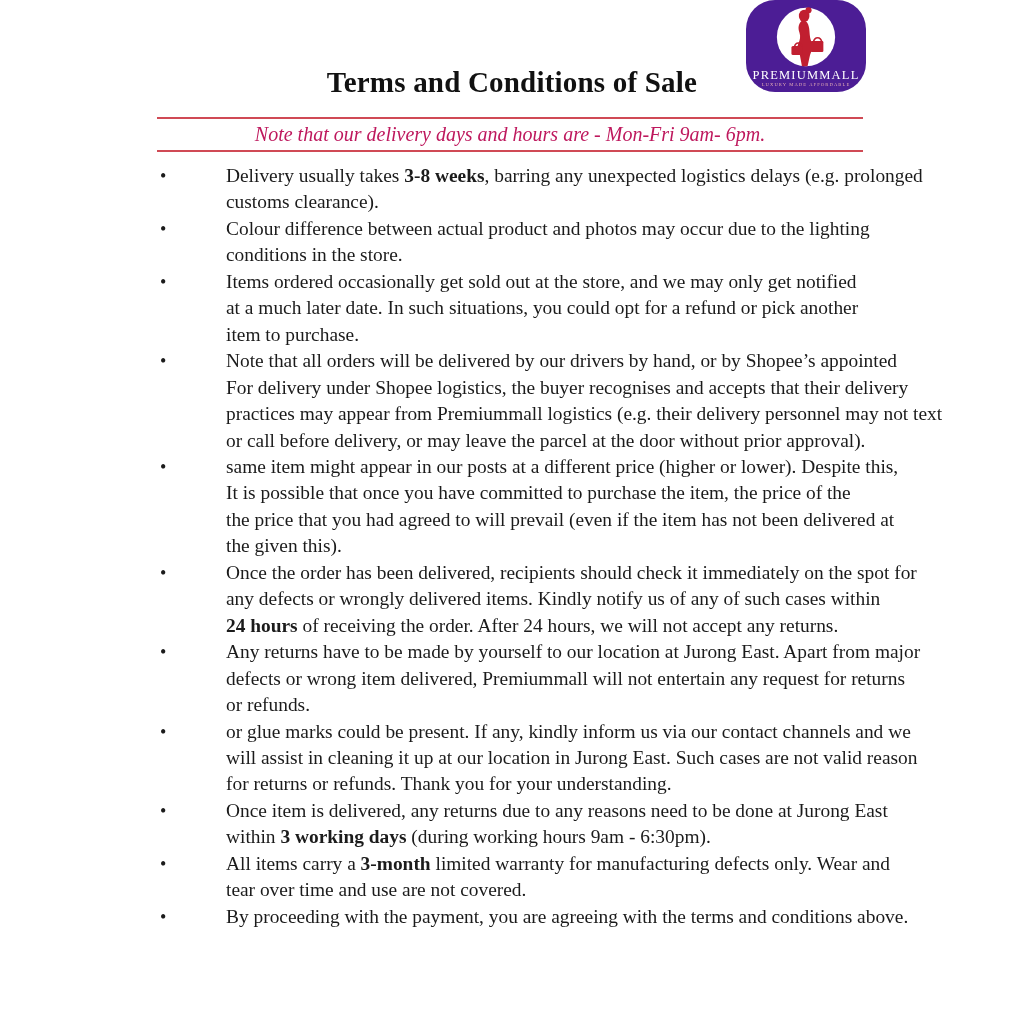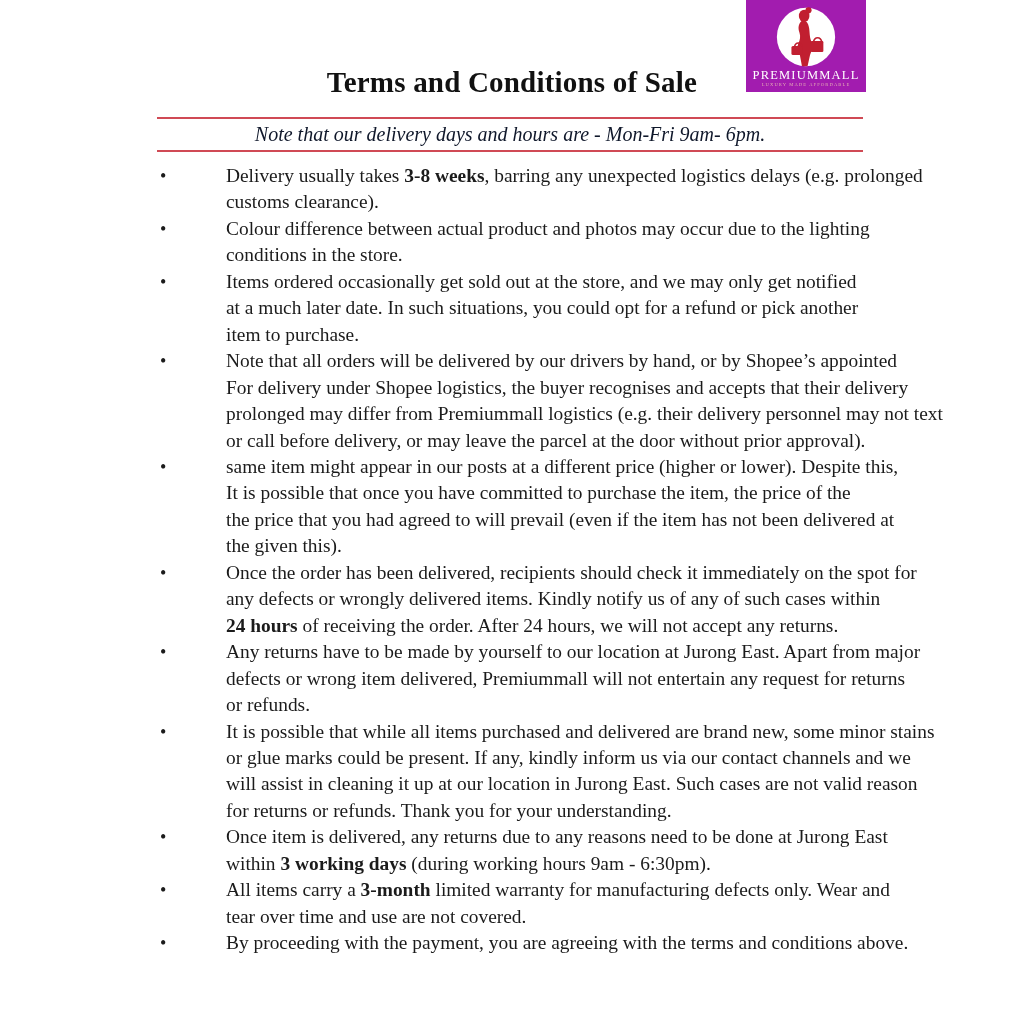--- a/index.html
+++ b/index.html
@@ -9,22 +9,23 @@
     background:#ffffff;
     font-family:"Liberation Serif","DejaVu Serif",serif;
     color:#1b1b1b;
     overflow:hidden;
   }
 
   
   .logo{
     position:absolute;top:0;left:746px;
     width:120px;height:92px;
-    background:#a21caf;
+    background:#4c1d95;
     text-align:center;
+    border-radius:29px;
   }
   .logo svg{display:block;margin:6px auto 0;}
   .logo .brand{
     color:#ffffff;
     font-size:12.5px;
     letter-spacing:1.2px;
     line-height:12px;
     margin-top:1px;
     white-space:nowrap;
   }
@@ -54,21 +55,21 @@
     border-top:2px solid #d04a55;
     border-bottom:2px solid #d04a55;
     height:31px;
     text-align:center;
   }
   .notice span{
     display:inline-block;
     font-style:italic;
     font-size:20px;
     line-height:31px;
-    color:#0f172a;
+    color:#be185d;
   }
 
   
   .terms{
     position:absolute;top:163px;left:150px;width:740px;
     margin:0;padding:0;
     list-style:none;
     font-size:19.4px;
     line-height:26.45px;
   }
@@ -140,21 +141,21 @@
           <div class="line"><span>Items ordered occasionally get sold out at the store, and we may only get notified</span></div>
           <div class="line"><span>at a much later date. In such situations, you could opt for a refund or pick another</span></div>
           <div class="line"><span>item to purchase.</span></div>
         </div>
       </li>
       <li class="term-item">
         <span class="marker">•</span>
         <div class="term-body">
           <div class="line"><span>Note that all orders will be delivered by our drivers by hand, or by Shopee’s appointed</span></div>
           <div class="line"><span>For delivery under Shopee logistics, the buyer recognises and accepts that their delivery</span></div>
-          <div class="line"><span>prolonged may differ from Premiummall logistics (e.g. their delivery personnel may not text</span></div>
+          <div class="line"><span>practices may appear from Premiummall logistics (e.g. their delivery personnel may not text</span></div>
           <div class="line"><span>or call before delivery, or may leave the parcel at the door without prior approval).</span></div>
         </div>
       </li>
       <li class="term-item">
         <span class="marker">•</span>
         <div class="term-body">
           <div class="line"><span>same item might appear in our posts at a different price (higher or lower). Despite this,</span></div>
           <div class="line"><span>It is possible that once you have committed to purchase the item, the price of the</span></div>
           <div class="line"><span>the price that you had agreed to will prevail (even if the item has not been delivered at</span></div>
           <div class="line"><span>the given this).</span></div>
@@ -172,21 +173,20 @@
         <span class="marker">•</span>
         <div class="term-body">
           <div class="line"><span>Any returns have to be made by yourself to our location at Jurong East. Apart from major</span></div>
           <div class="line"><span>defects or wrong item delivered, Premiummall will not entertain any request for returns</span></div>
           <div class="line"><span>or refunds.</span></div>
         </div>
       </li>
       <li class="term-item">
         <span class="marker">•</span>
         <div class="term-body">
-          <div class="line"><span>It is possible that while all items purchased and delivered are brand new, some minor stains</span></div>
           <div class="line"><span>or glue marks could be present. If any, kindly inform us via our contact channels and we</span></div>
           <div class="line"><span>will assist in cleaning it up at our location in Jurong East. Such cases are not valid reason</span></div>
           <div class="line"><span>for returns or refunds. Thank you for your understanding.</span></div>
         </div>
       </li>
       <li class="term-item">
         <span class="marker">•</span>
         <div class="term-body">
           <div class="line"><span>Once item is delivered, any returns due to any reasons need to be done at Jurong East</span></div>
           <div class="line"><span>within </span><span class="b">3 working days</span><span> (during working hours 9am - 6:30pm).</span></div>

